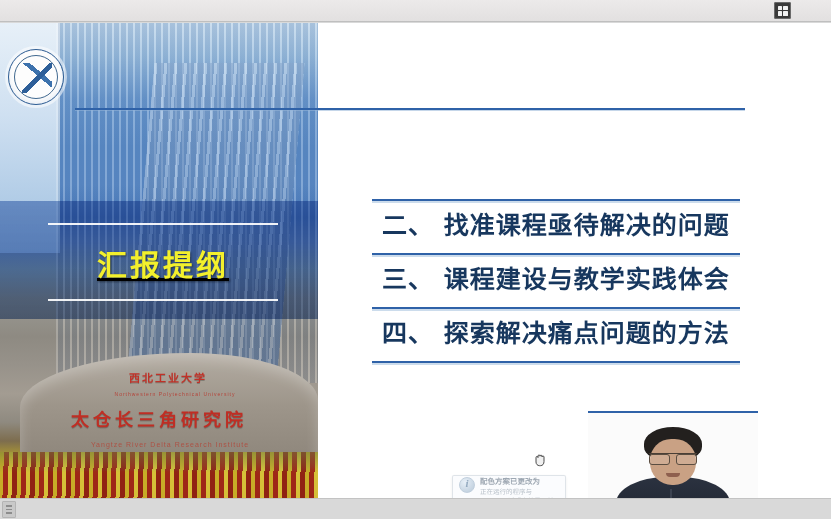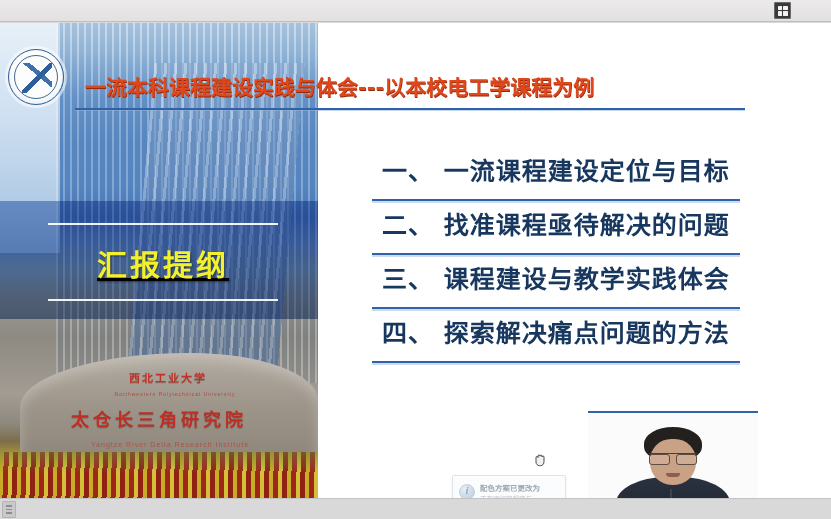--- a/index.html
+++ b/index.html
@@ -189,21 +189,21 @@
     background:rgba(170,196,224,.6);
   }
 
   
   .toast{
     position:absolute; left:452px; top:452px; width:114px; height:44px;
     background:rgba(248,250,252,.82);
     border:1px solid rgba(180,190,200,.55);
     border-radius:2px;
     box-shadow:0 1px 3px rgba(0,0,0,.10);
-    display:flex; gap:5px; padding:8px 6px;
+    display:flex; gap:5px; padding:1px 6px;
     opacity:.72;
   }
   .toast .info-icon{
     flex:0 0 16px; width:16px; height:16px; border-radius:50%;
     background:radial-gradient(circle at 35% 30%, #dfeaf5, #9fb6cc);
     border:1px solid #a9bccf;
     color:#5b7继; position:relative;
   }
   .toast .info-icon:after{
     content:"i"; position:absolute; left:0; right:0; top:-1px;
@@ -323,26 +323,24 @@
         <div class="rule top"></div>
         <div class="txt">汇报提纲</div>
         <div class="rule bot"></div>
       </div>
     </div>
 
     <div class="emblem">
       <div class="swoosh"></div>
     </div>
 
-    <div class="slide-title">一流本科课程建设实践与体会---以本校电工学课程为例</div>
     <div class="title-rule"></div>
 
     <div class="agenda">
       <div class="agenda-item">
-        <div class="label">一、 一流课程建设定位与目标</div>
         <div class="divider"></div>
       </div>
       <div class="agenda-item">
         <div class="label">二、 找准课程亟待解决的问题</div>
         <div class="divider"></div>
       </div>
       <div class="agenda-item">
         <div class="label">三、 课程建设与教学实践体会</div>
         <div class="divider"></div>
       </div>

